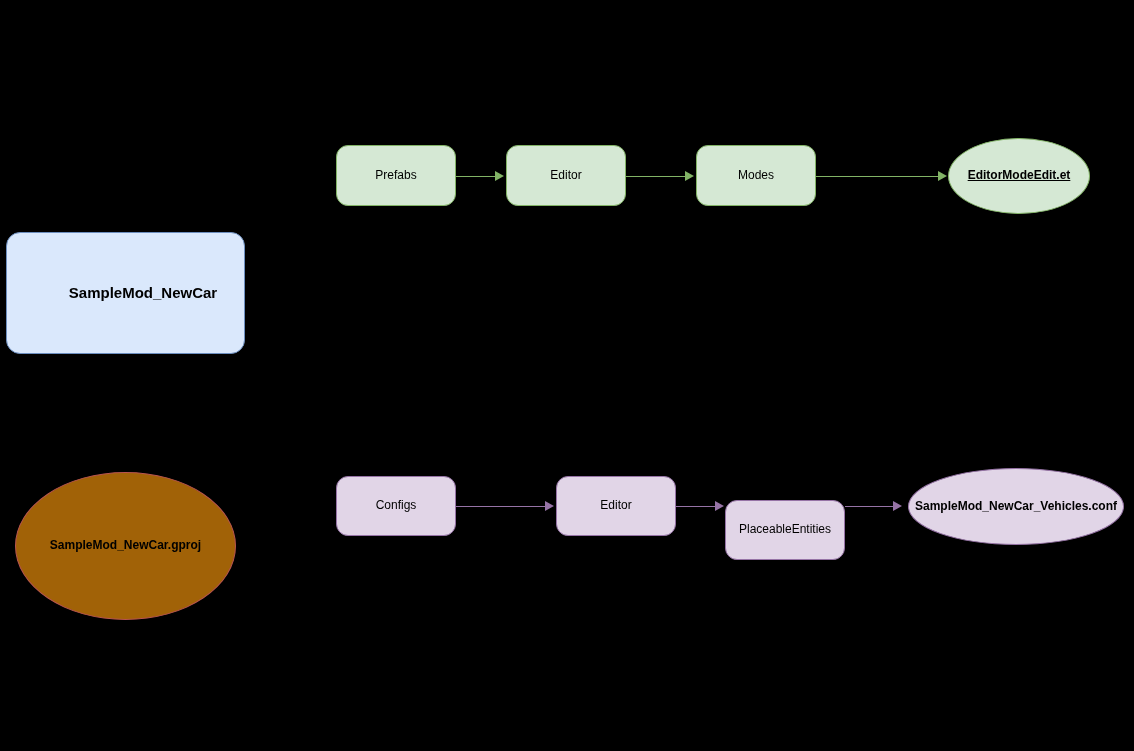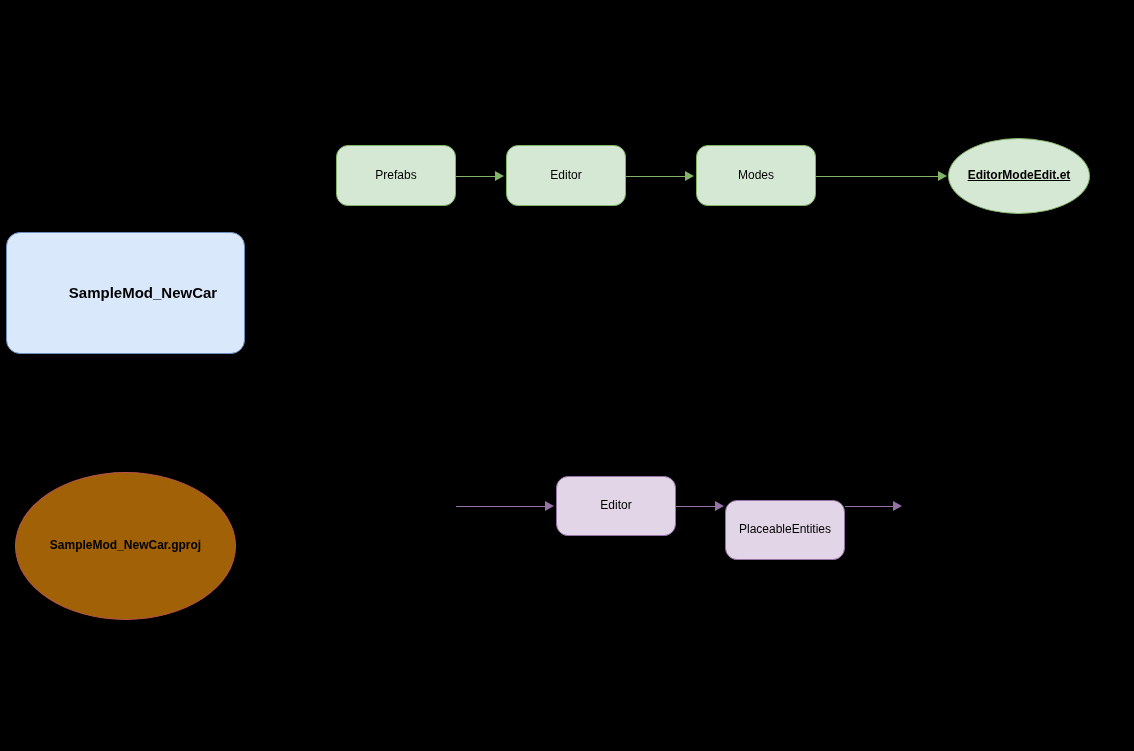--- a/index.html
+++ b/index.html
@@ -106,32 +106,38 @@
   </div>
 
   <div class="node big-box theme-blue" style="left:6px; top:232px; width:239px; height:122px;">
     <span>SampleMod_NewCar</span>
   </div>
 
   <div class="node ellipse theme-pink" style="left:15px; top:472px; width:221px; height:148px; font-size:12px;">
     <span>SampleMod_NewCar.gproj</span>
   </div>
 
+  <div class="node rounded-box theme-purple" style="left:336px; top:476px; width:120px; height:60px;">
+    <span>Configs</span>
+  </div>
 
   <div class="edge edge-purple" style="left:456px; top:506px; width:94px;"></div>
   <div class="arrowhead arrow-purple" style="left:545px; top:501px;"></div>
 
   <div class="node rounded-box theme-purple" style="left:556px; top:476px; width:120px; height:60px;">
     <span>Editor</span>
   </div>
 
   <div class="edge edge-purple" style="left:676px; top:506px; width:44px;"></div>
   <div class="arrowhead arrow-purple" style="left:715px; top:501px;"></div>
 
   <div class="node rounded-box theme-purple" style="left:725px; top:476px; width:120px; height:60px;margin-top:24px;">
     <span>PlaceableEntities</span>
   </div>
 
   <div class="edge edge-purple" style="left:845px; top:506px; width:53px;"></div>
   <div class="arrowhead arrow-purple" style="left:893px; top:501px;"></div>
 
+  <div class="node ellipse theme-purple" style="left:908px; top:468px; width:216px; height:77px;">
+    <span>SampleMod_NewCar_Vehicles.conf</span>
+  </div>
 
 </div>
 
 </body></html>

